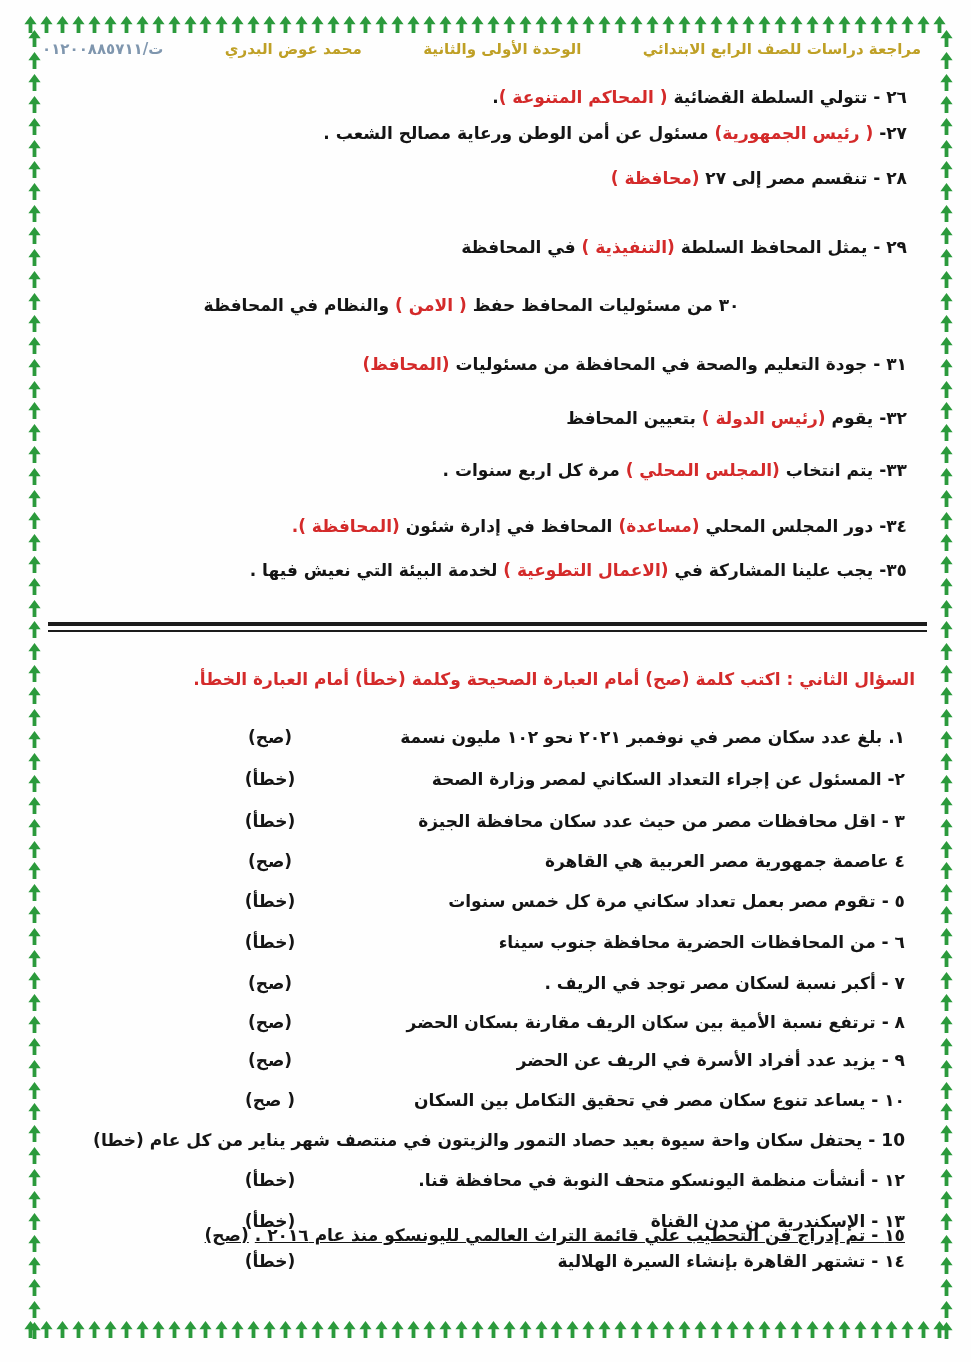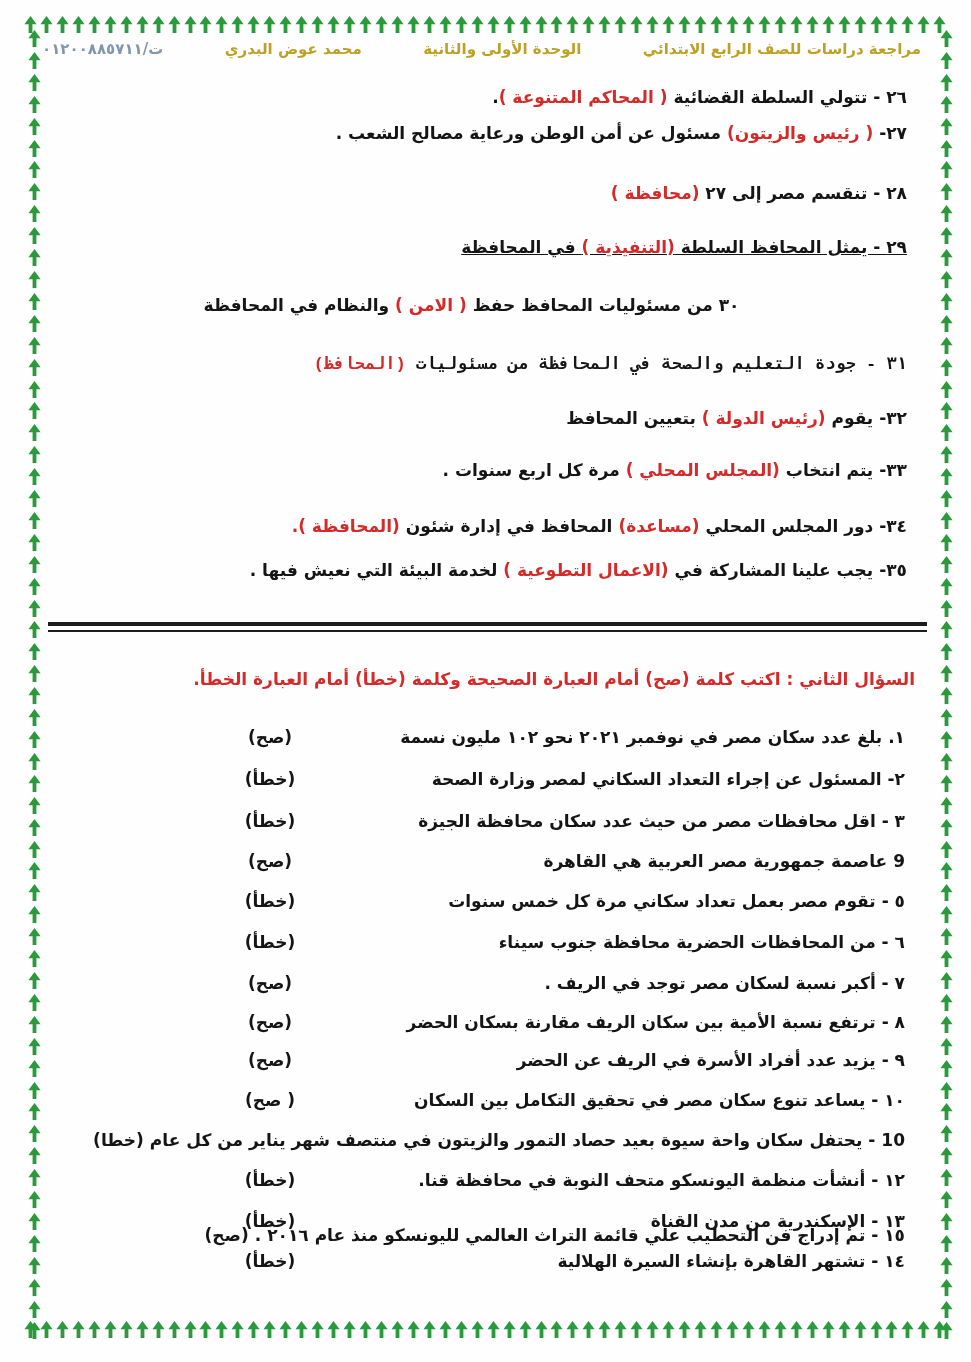--- a/index.html
+++ b/index.html
@@ -1245,45 +1245,45 @@
 
   <div class="hdr">
     <span>مراجعة دراسات للصف الرابع الابتدائي</span>
     <span>الوحدة الأولى والثانية</span>
     <span>محمد عوض البدري</span>
     <span class="phone">ت/٠١٢٠٠٨٨٥٧١١</span>
   </div>
 
   <div id="s1">
       <div class="row1" style="top: 84px;"><span class="k">٢٦ - تتولي السلطة القضائية </span><span class="r">( المحاكم المتنوعة )</span><span class="k">.</span></div>
-      <div class="row1" style="top: 120px;"><span class="k">٢٧- </span><span class="r">( رئيس والزيتون)</span><span class="k"> مسئول عن أمن الوطن ورعاية مصالح الشعب .</span></div>
-      <div class="row1" style="top: 180px; text-align: right;"><span class="k">٢٨ - تنقسم مصر إلى ٢٧ </span><span class="r">(محافظة )</span></div>
-      <div class="row1" style="top: 234px; text-decoration: underline;"><span class="k">٢٩ - يمثل المحافظ  السلطة  </span><span class="r">(التنفيذية )</span><span class="k"> في المحافظة</span></div>
+      <div class="row1" style="top: 120px;"><span class="k">٢٧- </span><span class="r">( رئيس الجمهورية)</span><span class="k"> مسئول عن أمن الوطن ورعاية مصالح الشعب .</span></div>
+      <div class="row1" style="top: 165px; text-align: right;"><span class="k">٢٨ - تنقسم مصر إلى ٢٧ </span><span class="r">(محافظة )</span></div>
+      <div class="row1" style="top: 234px;"><span class="k">٢٩ - يمثل المحافظ  السلطة  </span><span class="r">(التنفيذية )</span><span class="k"> في المحافظة</span></div>
       <div class="row1" style="top: 292px; text-align: center;"><span class="k">٣٠ من مسئوليات المحافظ حفظ  </span><span class="r">( الامن )</span><span class="k"> والنظام في المحافظة</span></div>
-      <div class="row1" style="top: 351px; font-family: Liberation Mono, monospace;"><span class="k">٣١ - جودة التعليم والصحة في المحافظة من مسئوليات </span><span class="r">(المحافظ)</span></div>
+      <div class="row1" style="top: 351px;"><span class="k">٣١ - جودة التعليم والصحة في المحافظة من مسئوليات </span><span class="r">(المحافظ)</span></div>
       <div class="row1" style="top: 405px;"><span class="k">٣٢- يقوم </span><span class="r">(رئيس الدولة )</span><span class="k"> بتعيين المحافظ</span></div>
       <div class="row1" style="top: 457px; text-align: right;"><span class="k">٣٣- يتم انتخاب </span><span class="r">(المجلس المحلي )</span><span class="k"> مرة كل اربع سنوات .</span></div>
       <div class="row1" style="top: 513px;"><span class="k">٣٤- دور المجلس المحلي </span><span class="r">(مساعدة)</span><span class="k">  المحافظ في إدارة شئون  </span><span class="r">(المحافظة ).</span></div>
       <div class="row1" style="top: 557px;"><span class="k">٣٥- يجب علينا المشاركة في </span><span class="r">(الاعمال التطوعية )</span><span class="k"> لخدمة البيئة التي نعيش فيها .</span></div>
     </div>
 
   <div class="divider"></div>
 
   <div class="q2head">السؤال الثاني : اكتب كلمة (صح) أمام العبارة الصحيحة وكلمة (خطأ) أمام العبارة الخطأ.</div>
 
   <div id="s2">
       <div class="row2" style="top: 724px;"><span>١. بلغ عدد سكان مصر في نوفمبر ٢٠٢١ نحو ١٠٢ مليون نسمة</span><span class="ans">(صح)</span></div>
       <div class="row2" style="top: 766px;"><span>٢- المسئول عن إجراء التعداد السكاني لمصر وزارة الصحة</span><span class="ans">(خطأ)</span></div>
       <div class="row2" style="top: 808px;"><span>٣ - اقل محافظات مصر من حيث عدد سكان محافظة الجيزة</span><span class="ans">(خطأ)</span></div>
-      <div class="row2" style="top: 848px;"><span>9 عاصمة جمهورية مصر العربية هي القاهرة</span><span class="ans">(صح)</span></div>
+      <div class="row2" style="top: 848px;"><span>٤ عاصمة جمهورية مصر العربية هي القاهرة</span><span class="ans">(صح)</span></div>
       <div class="row2" style="top: 888px;"><span>٥ - تقوم مصر بعمل تعداد سكاني مرة كل خمس سنوات</span><span class="ans">(خطأ)</span></div>
       <div class="row2" style="top: 929px;"><span>٦ - من المحافظات الحضرية محافظة جنوب سيناء</span><span class="ans">(خطأ)</span></div>
       <div class="row2" style="top: 970px;"><span>٧ - أكبر نسبة لسكان مصر توجد في الريف .</span><span class="ans">(صح)</span></div>
       <div class="row2" style="top: 1009px;"><span>٨ -  ترتفع نسبة الأمية بين سكان الريف مقارنة بسكان الحضر</span><span class="ans">(صح)</span></div>
       <div class="row2" style="top: 1047px;"><span>٩ - يزيد عدد أفراد الأسرة في الريف عن الحضر</span><span class="ans">(صح)</span></div>
       <div class="row2" style="top: 1087px;"><span>١٠ - يساعد تنوع سكان مصر في تحقيق التكامل بين السكان</span><span class="ans">( صح)</span></div>
       <div class="row2" style="top: 1127px;"><span>10 - يحتفل سكان واحة سيوة بعيد حصاد التمور والزيتون في منتصف شهر يناير من كل عام</span><span class="ans-inline">(خطا)</span></div>
       <div class="row2" style="top: 1167px;"><span>١٢ - أنشأت منظمة اليونسكو متحف النوبة في محافظة قنا.</span><span class="ans">(خطأ)</span></div>
       <div class="row2" style="top: 1208px;"><span>١٣ - الإسكندرية من مدن القناة</span><span class="ans">(خطأ)</span></div>
       <div class="row2" style="top: 1248px;"><span>١٤ - تشتهر القاهرة بإنشاء السيرة الهلالية</span><span class="ans">(خطأ)</span></div>
-      <div class="row2" style="top: 1222px;"><span>١٥ -  تم إدراج فن التحطيب علي قائمة التراث العالمي لليونسكو منذ عام ٢٠١٦ .</span><span class="ans-inline">(صح)</span></div>
+      <div class="row2" style="top: 1222px; text-decoration: underline;"><span>١٥ -  تم إدراج فن التحطيب علي قائمة التراث العالمي لليونسكو منذ عام ٢٠١٦ .</span><span class="ans-inline">(صح)</span></div>
     </div>
 </div>
 
 </body></html>

